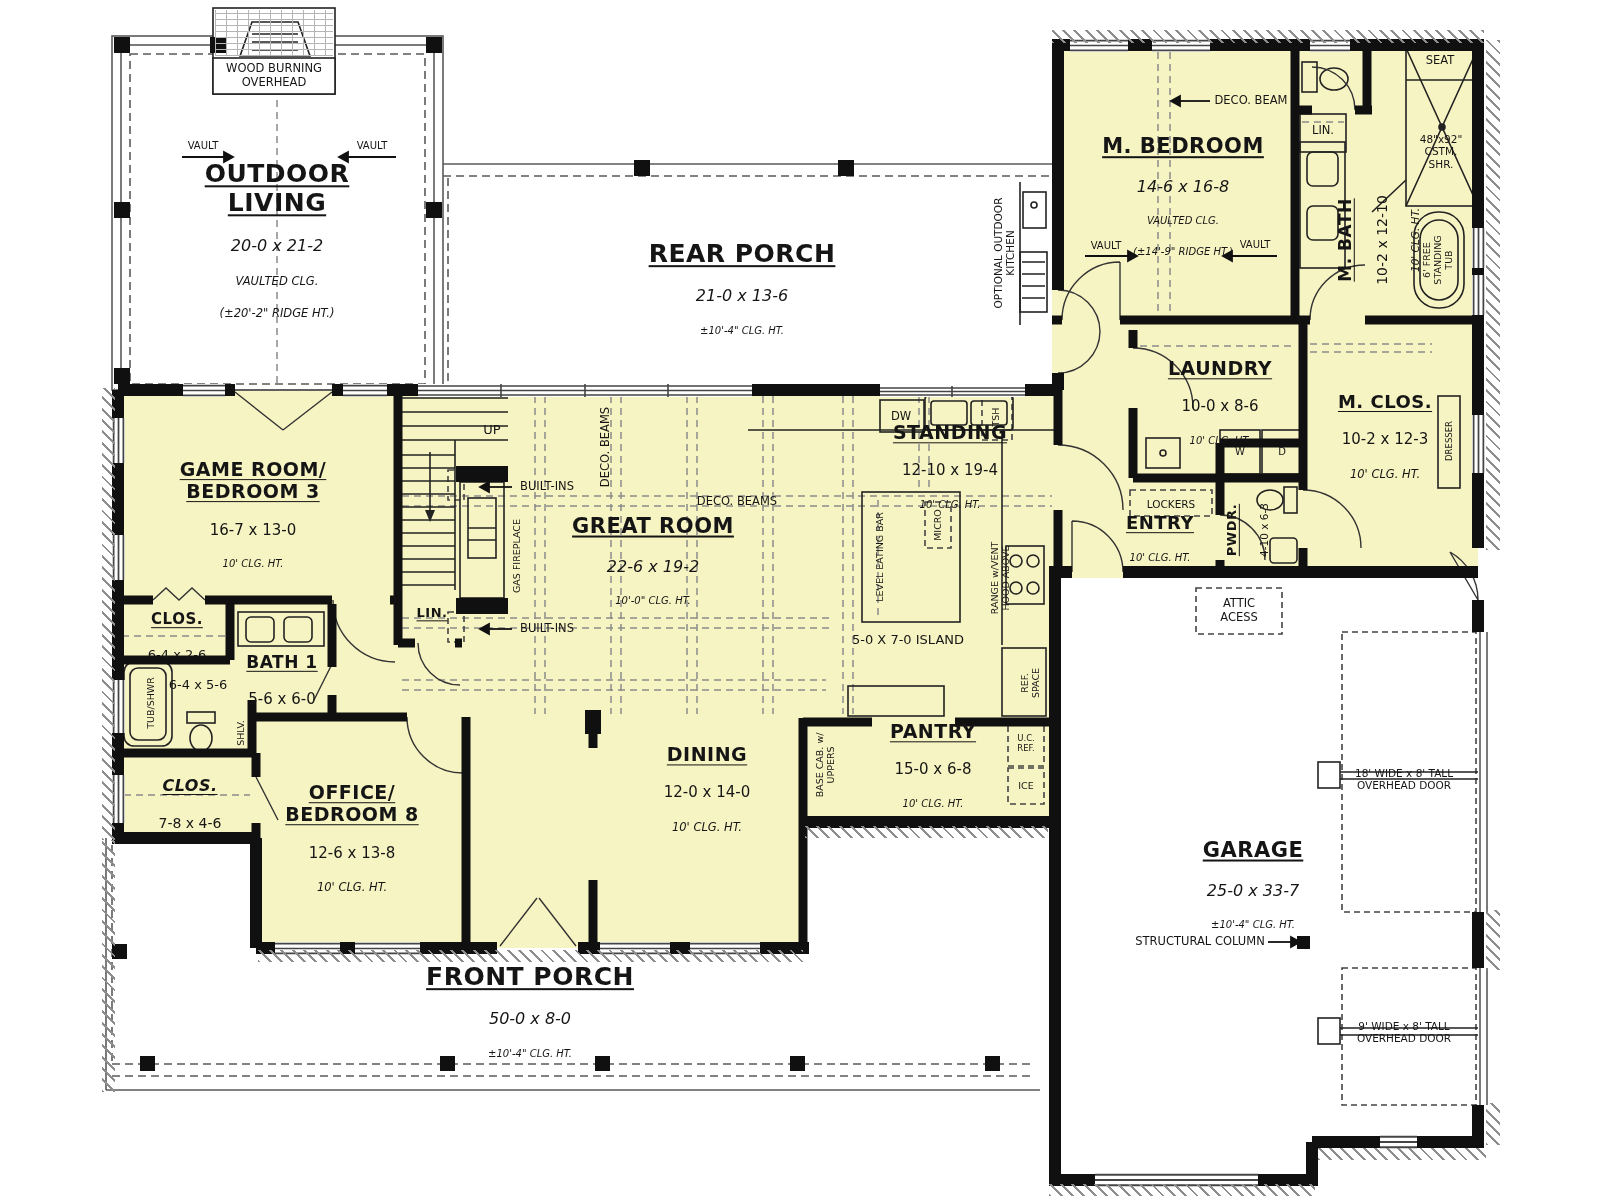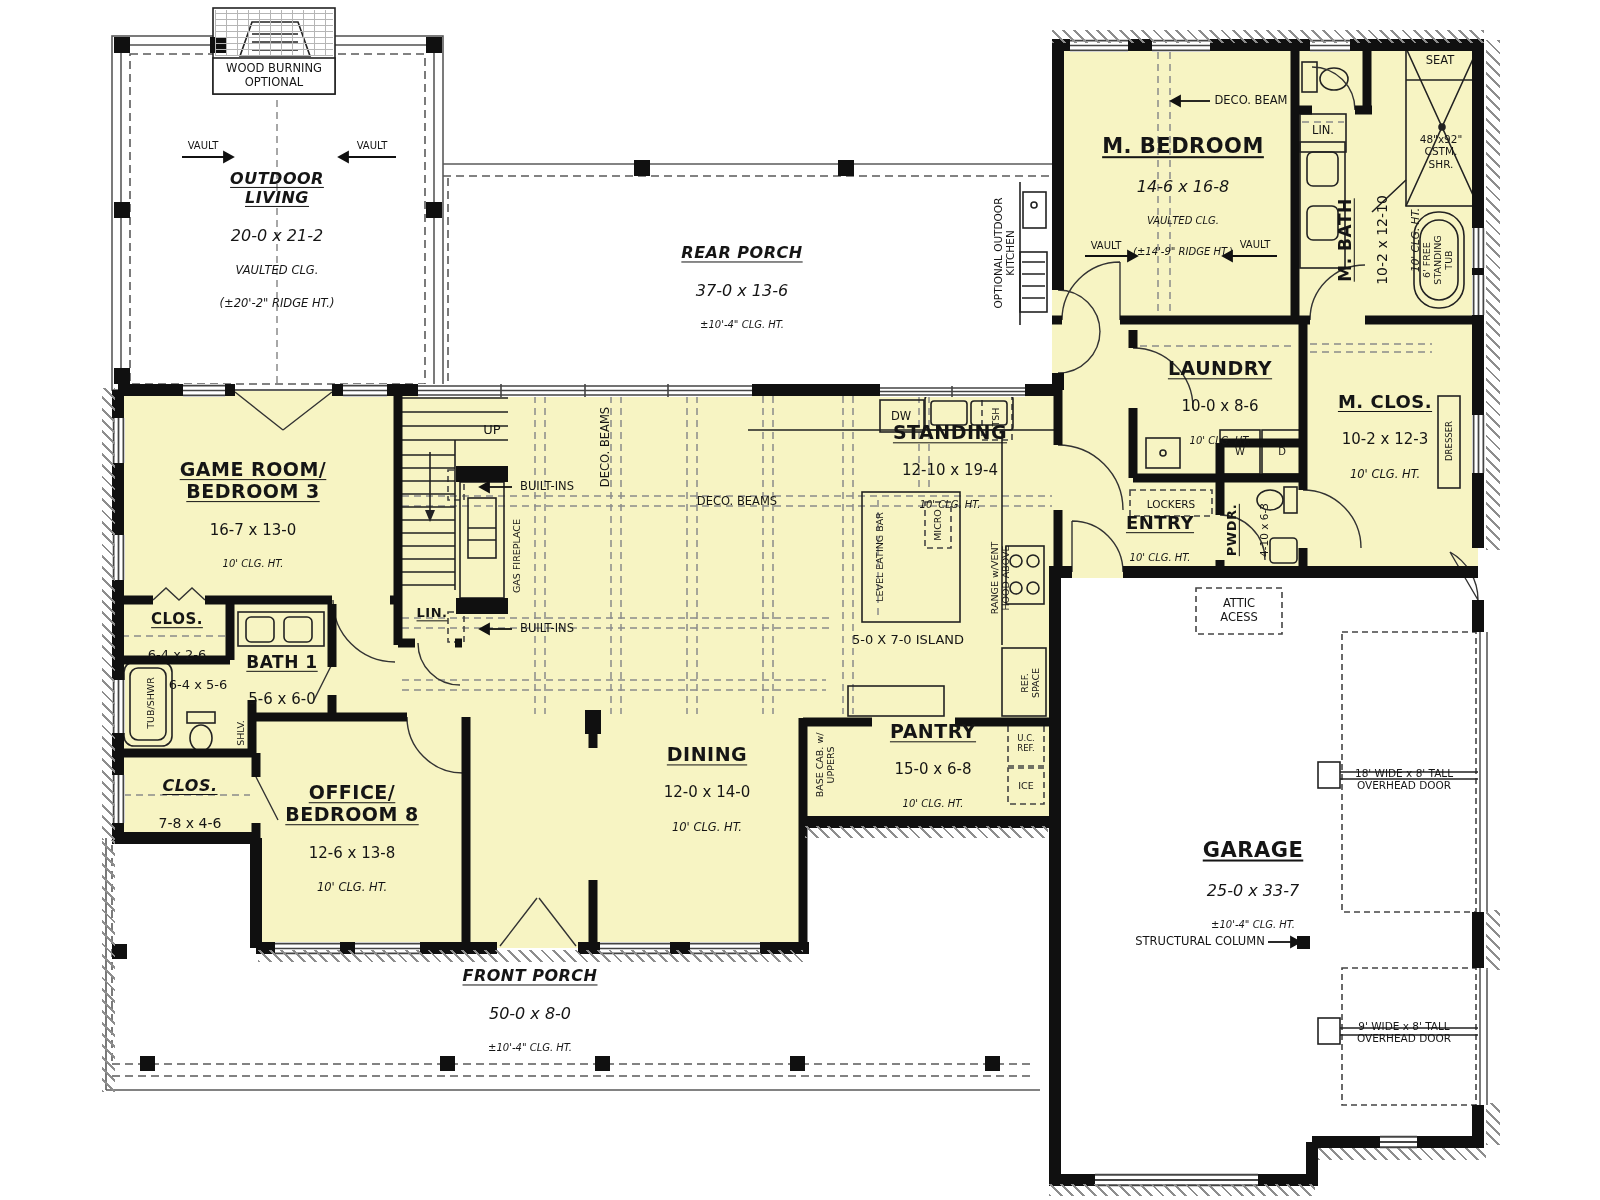--- a/index.html
+++ b/index.html
@@ -6,21 +6,21 @@
   #plan{position:relative;width:1600px;height:1200px;background:#ffffff;overflow:hidden;
         font-family:"DejaVu Sans",sans-serif;color:#111;}
   #plan svg{position:absolute;left:0;top:0;}
   .hatch{position:absolute;background:repeating-linear-gradient(45deg,#8d8d8d 0 2px,transparent 2px 8px);}
   .hatch.brick{background:repeating-linear-gradient(0deg,#b5b5b5 0 1px,transparent 1px 6px),
                repeating-linear-gradient(90deg,#b5b5b5 0 1px,transparent 1px 11px);}
   .lbl{position:absolute;transform:translate(-50%,-50%);text-align:center;line-height:1.18;
        white-space:pre-line;color:#151515;}
   .rot{transform:translate(-50%,-50%) rotate(-90deg);}
   .name{font-weight:bold;text-decoration:underline;text-underline-offset:3px;letter-spacing:.5px;}
-  .s21{font-size:21px;} .s20{font-size:16px;font-style:italic;} .s19{font-size:19px;} .s18{font-size:18px;}
+  .s21{font-size:21px;} .s20{font-size:25px;} .s19{font-size:19px;} .s18{font-size:18px;}
   .s17{font-size:17px;} .s16{font-size:16px;font-style:italic;} .s15{font-size:15px;} .s14{font-size:14px;}
   .s13{font-size:13px;} .s12{font-size:10px;} .s11{font-size:11.5px;} .s10{font-size:10.5px;}
   .s9{font-size:9.5px;} .s8{font-size:8.5px;}
   .it{font-style:italic;}
 </style>
 </head>
 <body>
 
 <div id="plan">
 
@@ -269,36 +269,36 @@
 <div class="hatch" style="left:1052px;top:30px;width:432px;height:13px"></div>
 <div class="hatch" style="left:102px;top:388px;width:13px;height:452px"></div>
 <div class="hatch" style="left:102px;top:840px;width:13px;height:252px"></div>
 <div class="hatch" style="left:258px;top:950px;width:545px;height:12px"></div>
 <div class="hatch" style="left:805px;top:826px;width:243px;height:12px"></div>
 <div class="hatch" style="left:1049px;top:1184px;width:266px;height:12px"></div>
 <div class="hatch" style="left:1318px;top:1148px;width:168px;height:12px"></div>
 <div class="hatch brick" style="left:215px;top:10px;width:118px;height:46px"></div>
 
 <div class="lbl s11" style="left:274px;top:76px"><span>WOOD BURNING
-OPTIONAL</span></div>
+OVERHEAD</span></div>
 
 <div class="lbl s12" style="left:203px;top:146px"><span>VAULT</span></div>
 <div class="lbl s12" style="left:372px;top:146px"><span>VAULT</span></div>
 
 <div class="lbl" style="left:277px;top:240px">
   <div class="name s20">OUTDOOR
 LIVING</div>
   <div class="s16">20-0 x 21-2</div>
   <div class="s11 it">VAULTED CLG.</div>
   <div class="s11 it">(±20'-2" RIDGE HT.)</div>
 </div>
 
 <div class="lbl" style="left:742px;top:288px">
   <div class="name s20">REAR PORCH</div>
-  <div class="s16">37-0 x 13-6</div>
+  <div class="s16">21-0 x 13-6</div>
   <div class="s12 it">±10'-4" CLG. HT.</div>
 </div>
 
 <div class="lbl rot s10" style="left:1004px;top:253px"><span>OPTIONAL OUTDOOR
 KITCHEN</span></div>
 
 <div class="lbl" style="left:1183px;top:196px">
   <div class="name s21">M. BEDROOM</div>
   <div class="s16">14-6 x 16-8</div>
   <div class="s12 it">VAULTED CLG.</div>
@@ -374,20 +374,25 @@
 <div class="lbl s9" style="left:1026px;top:786px"><span>ICE</span></div>
 <div class="lbl rot s9" style="left:825px;top:765px"><span>BASE CAB. w/
 UPPERS</span></div>
 
 <div class="lbl" style="left:933px;top:765px">
   <div class="name s19">PANTRY</div>
   <div class="s15">15-0 x 6-8</div>
   <div class="s12 it">10' CLG. HT.</div>
 </div>
 
+<div class="lbl" style="left:653px;top:560px">
+  <div class="name s21">GREAT ROOM</div>
+  <div class="s16">22-6 x 19-2</div>
+  <div class="s12 it">10'-0" CLG. HT.</div>
+</div>
 <div class="lbl rot s11" style="left:606px;top:447px"><span>DECO. BEAMS</span></div>
 <div class="lbl s11" style="left:737px;top:502px"><span>DECO. BEAMS</span></div>
 <div class="lbl s13" style="left:492px;top:430px"><span>UP</span></div>
 <div class="lbl s11" style="left:547px;top:487px"><span>BUILT-INS</span></div>
 <div class="lbl s11" style="left:547px;top:629px"><span>BUILT-INS</span></div>
 <div class="lbl rot s9" style="left:517px;top:556px"><span>GAS FIREPLACE</span></div>
 <div class="lbl name s13" style="left:432px;top:613px"><span>LIN.</span></div>
 
 <div class="lbl" style="left:253px;top:514px">
   <div class="name s19">GAME ROOM/

